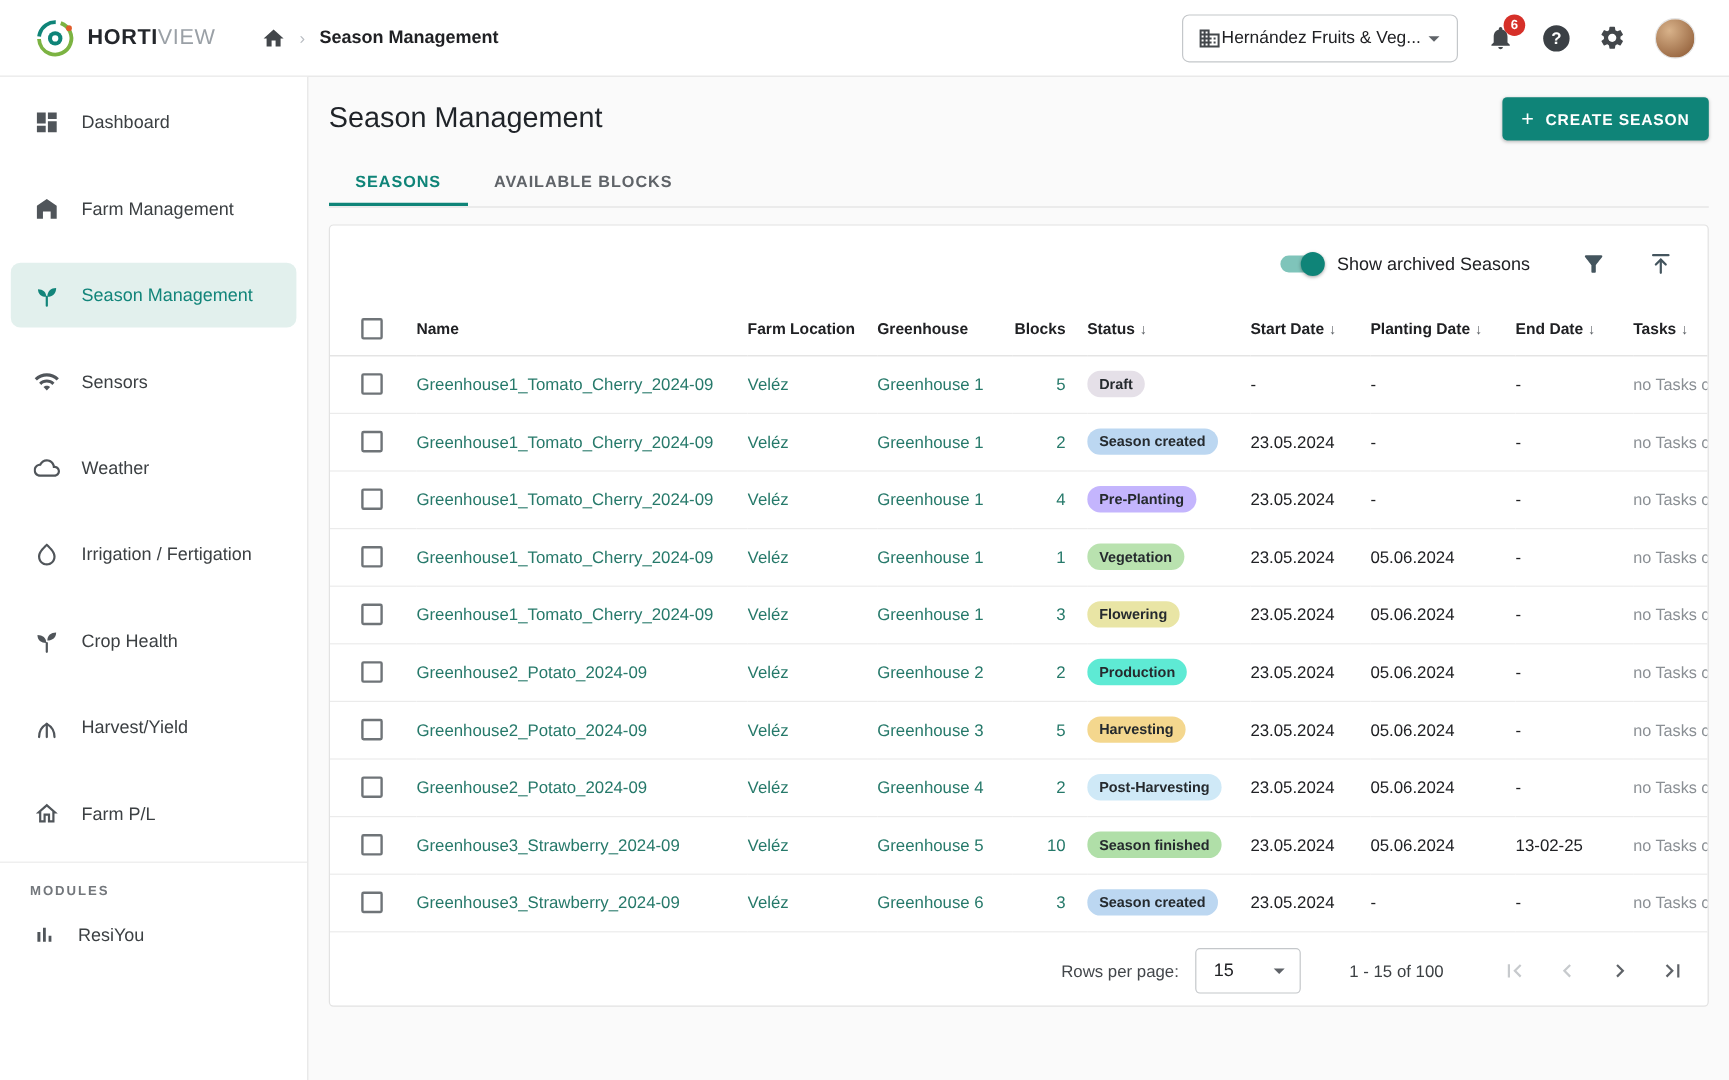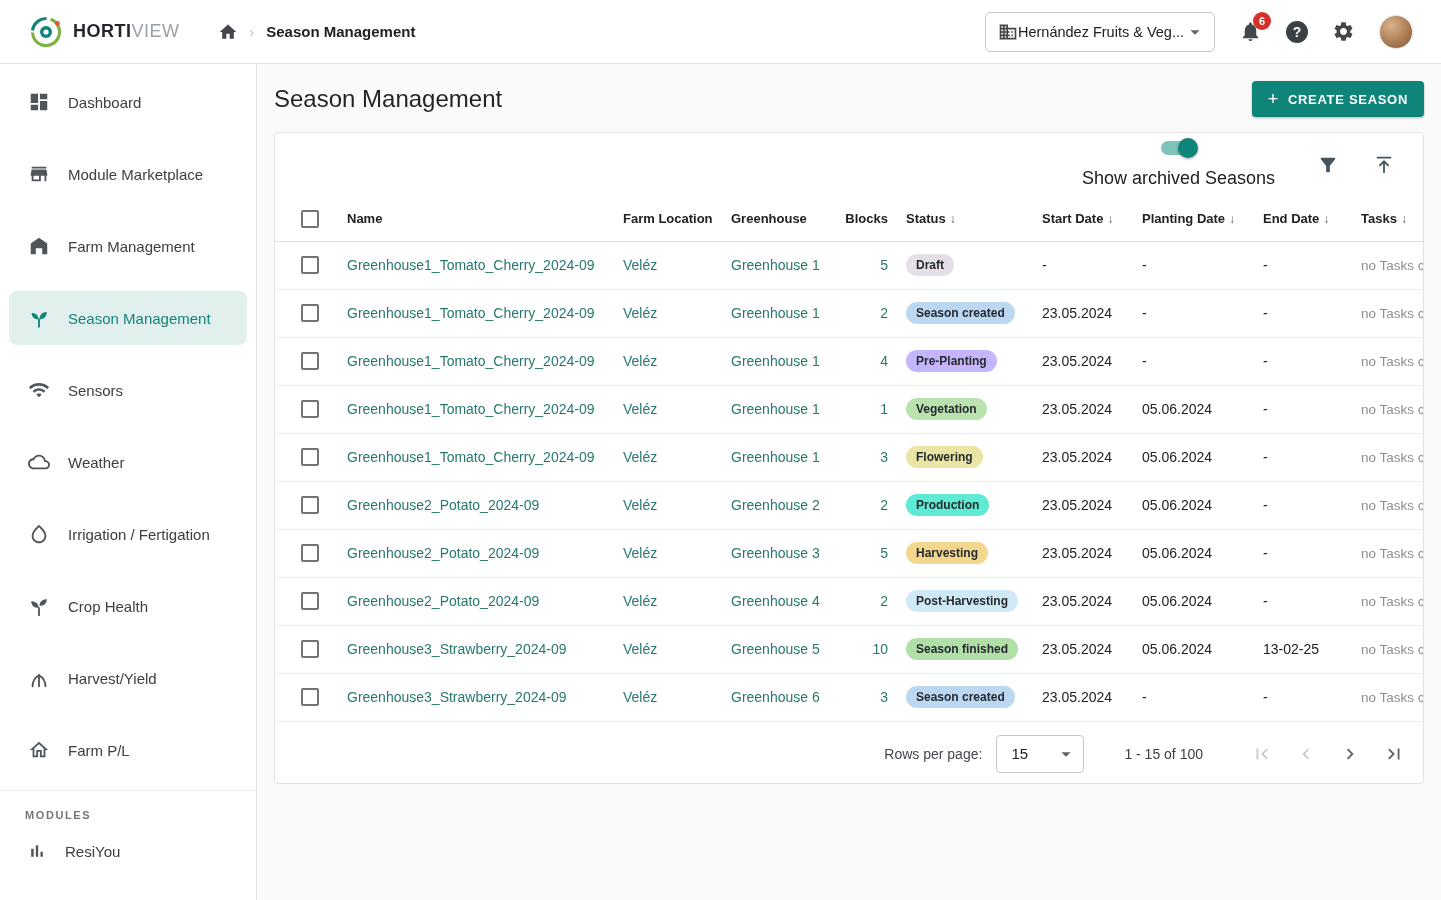--- a/index.html
+++ b/index.html
@@ -81,21 +81,21 @@
     padding:0 22px; height:42px; display:flex; align-items:center;
     font-size:13.5px; font-weight:700; letter-spacing:.8px; color:#5f6368; cursor:pointer;
   }
   .tab.active { color:#0f8478; box-shadow: inset 0 -3px 0 #0f8478; }
 
   .card {
     margin-top:14px; background:#fff; border:1px solid #e2e2e2; border-radius:4px;
     overflow:hidden; height:652px; display:flex; flex-direction:column;
   }
   .toolbar { height:64px; min-height:64px; display:flex; align-items:center; justify-content:flex-end; padding:0 28px; }
-  .switch-wrap { display:flex; align-items:center; gap:13px; font-size:18px; color:#202124;flex-direction:column; }
+  .switch-wrap { display:flex; align-items:center; gap:13px; font-size:15px; color:#202124; }
   .switch { width:34px; height:14px; background:#7fc4ba; border-radius:7px; position:relative; cursor:pointer; }
   .knob {
     width:20px; height:20px; border-radius:50%; background:#0f8478;
     position:absolute; right:-3px; top:-3px; box-shadow:0 1px 3px rgba(0,0,0,.35);
   }
   .tool-icon { color:#44555e; cursor:pointer; }
   .tool-icon.filter { margin-left:42px; }
   .tool-icon.export { margin-left:34px; }
 
   .table-wrap { flex:1; overflow:hidden; }
@@ -203,30 +203,20 @@
               <path d="M3 13h8V3H3v10zm0 8h8v-6H3v6zm10 0h8V11h-8v10zm0-18v6h8V3h-8z"></path>
             </svg>
           </span>
         <span>Dashboard</span>
       </div>
     </div>
     <div class="nav-item">
       <div class="nav-inner">
         <span class="nav-icon">
             <svg width="22" height="22" viewBox="0 0 24 24" fill="currentColor">
-              <path d="M20 4H4v2h16V4zm1 10v-2l-1-5H4l-1 5v2h1v6h10v-6h4v6h2v-6h1zm-9 4H6v-4h6v4z"></path>
-            </svg>
-          </span>
-        <span>Module Marketplace</span>
-      </div>
-    </div>
-    <div class="nav-item">
-      <div class="nav-inner">
-        <span class="nav-icon">
-            <svg width="22" height="22" viewBox="0 0 24 24" fill="currentColor">
               <path d="M12 3 3 9.2V21h5.5v-6.5h7V21H21V9.2L12 3z"></path>
             </svg>
           </span>
         <span>Farm Management</span>
       </div>
     </div>
     <div class="nav-item active">
       <div class="nav-inner">
         <span class="nav-icon">
             <svg width="22" height="22" viewBox="0 0 24 24">
@@ -318,20 +308,24 @@
 
   <main class="main">
     <div class="title-row">
       <h1 class="page-title" style="margin:0;">Season Management</h1>
       <button class="btn-create">
         <span class="plus">+</span>
         <span>CREATE SEASON</span>
       </button>
     </div>
 
+    <div class="tabs">
+      <div class="tab active">SEASONS</div>
+      <div class="tab">AVAILABLE BLOCKS</div>
+    </div>
 
     <section class="card">
       <div class="toolbar">
         <div class="switch-wrap">
           <span class="switch">
               <span class="knob"></span>
             </span>
           <span>Show archived Seasons</span>
         </div>
         <span class="tool-icon filter">

